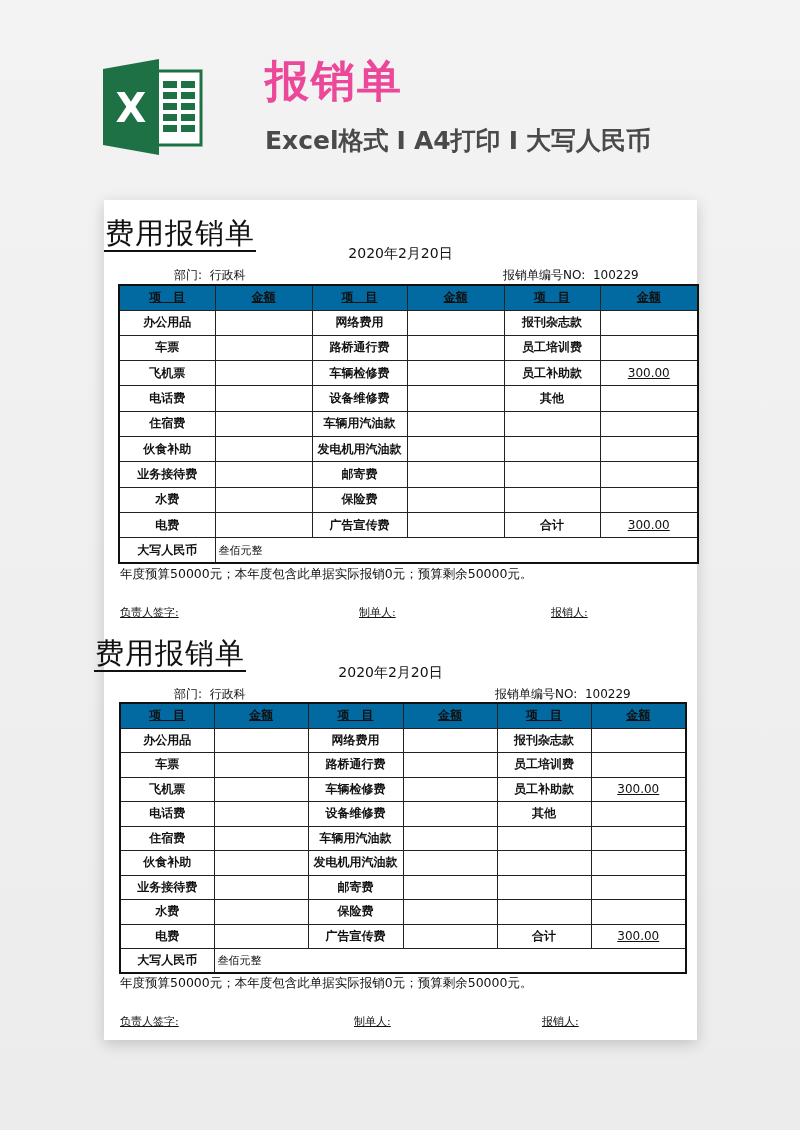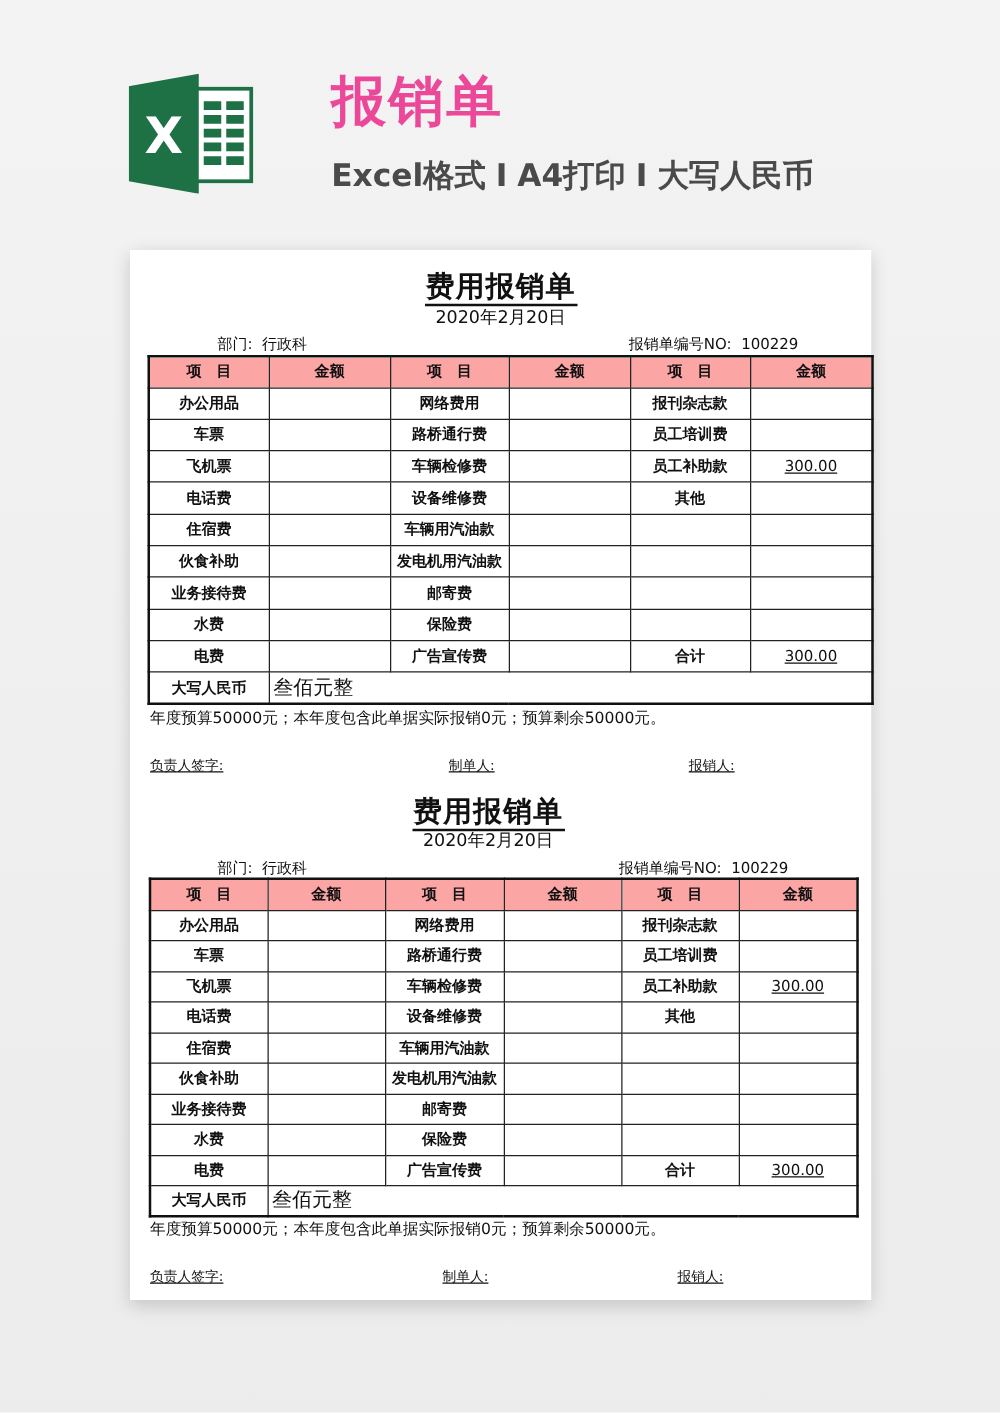--- a/index.html
+++ b/index.html
@@ -25,37 +25,37 @@
   }
   .banner-sub .sep { margin: 0 8px; }
   
   .paper {
     position: absolute; left: 104px; top: 200px; width: 593px; height: 840px;
     background: #fff;
     box-shadow: 0 4px 14px rgba(0,0,0,0.18);
   }
   .form { position: absolute; left: 0; width: 593px; }
   .form-title {
-    position: absolute; left: 0; width: 100%; text-align: center;
-    font-size: 23px; font-weight: bold; letter-spacing: 1px;
+    position: absolute; left: 0; width: 100%; 
+    font-size: 29px; font-weight: normal; letter-spacing: 1px;
   }
   .form-title span { border-bottom: 2px solid #111; padding: 0 1px; }
   .form-date { position: absolute; left: 0; width: 100%; text-align: center; font-size: 14px; }
   .meta { position: absolute; font-size: 12px; white-space: nowrap; }
   table.grid {
     position: absolute; border-collapse: collapse; table-layout: fixed;
     border: 2px solid #111;
   }
   table.grid td {
     border: 1px solid #222; text-align: center; font-size: 12px; font-weight: bold;
     padding: 0; overflow: hidden; white-space: nowrap;
   }
-  table.grid tr.head td { background: #fca5a5; }
+  table.grid tr.head td { background: #0369a1; text-decoration: underline; }
   table.grid td.amt { font-weight: normal; text-decoration: underline; }
-  table.grid td.cap-val { text-align: left; padding-left: 3px; font-weight: normal; font-size: 16px; }
+  table.grid td.cap-val { text-align: left; padding-left: 3px; font-weight: normal; font-size: 11px; }
   .budget { position: absolute; font-size: 12.5px; white-space: nowrap; }
   .sign { position: absolute; font-size: 11px; white-space: nowrap; text-decoration: underline; }
 </style>
 </head>
 <body>
 
 <svg class="excel-logo" viewBox="0 0 100 96">
   <rect x="52" y="12" width="46" height="74" fill="#ffffff" stroke="#1e7145" stroke-width="3"></rect>
   <g fill="#1e7145">
     <rect x="60" y="22" width="14" height="7"></rect>

